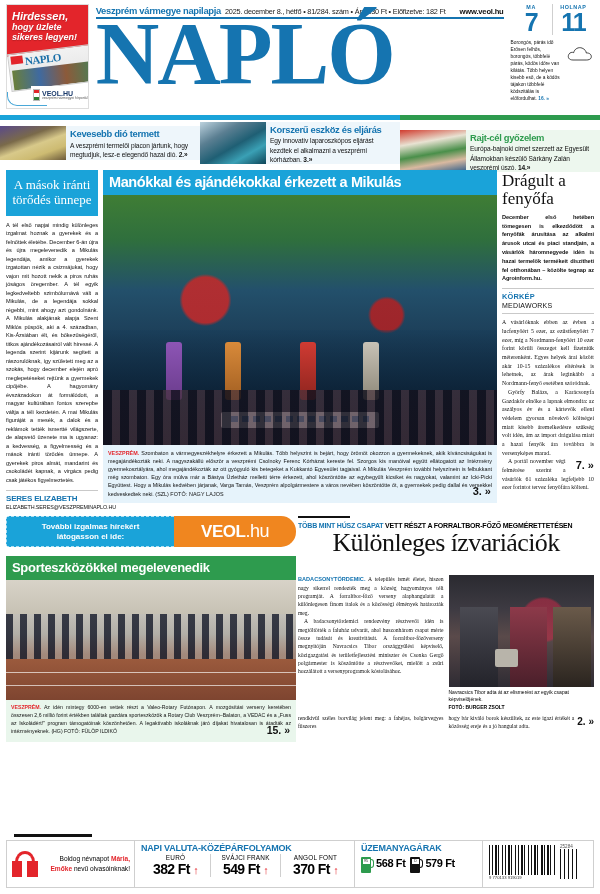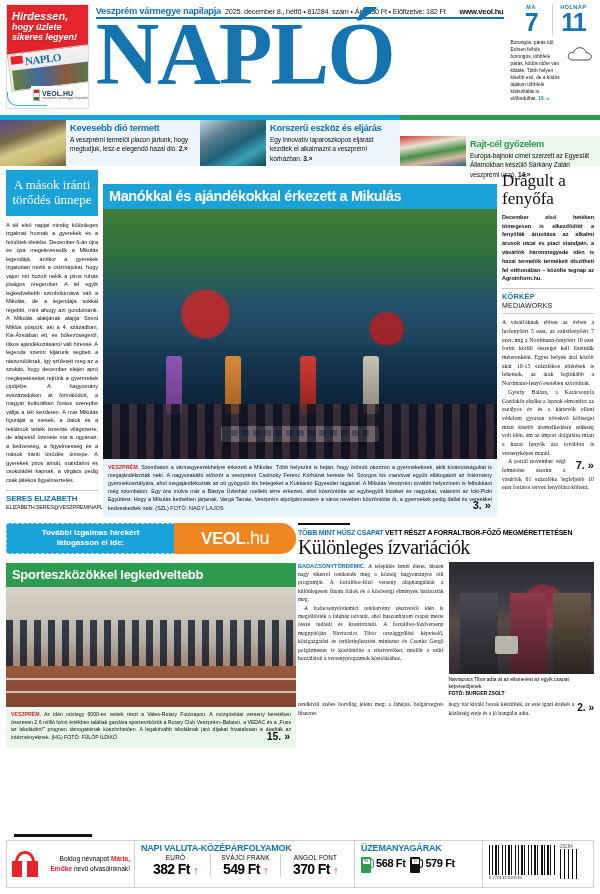--- a/index.html
+++ b/index.html
@@ -70,41 +70,41 @@
   .w-lbl { font-size:5.4px; font-weight:bold; color:#1574b0; letter-spacing:.6px; }
   .w-num { font-size:25px; font-weight:bold; color:#1574b0; line-height:1; letter-spacing:-1px;}
   .w-body { display:flex; gap:3px; margin-top:5px; }
   .w-text { font-size:4.8px; color:#111; line-height:1.45; flex:1; }
   .w-icon { width:28px; flex:none; padding-top:3px;}
   .w-more { color:#1574b0; font-weight:bold; }
 
   
   .teaser-top { height:5px; display:flex; }
   .teaser-top i { display:block; height:100%; }
-  .teasers { display:flex; height:46px; }
+  .teasers { display:flex; height:46px;align-items:center; }
   .teaser { display:flex; flex:1; padding:0; }
   .teaser .tph { width:66px; flex:none; }
   .teaser .tbd { flex:1; padding:3px 4px 0 4px; }
   .teaser h3 { font-size:9.4px; line-height:1.05; margin-bottom:2px; letter-spacing:-.3px;}
   .teaser p { font-size:6.6px; line-height:1.42; color:#111; letter-spacing:-.1px;}
   .pg { font-weight:bold; }
   .t1 h3, .t2 h3 { color:#1574b0; }
   .t3 h3 { color:#2e9b4e; }
   .t1, .t2 { background:#eef6fb; }
   .t3 { background:#edf7ee;margin-top:16px; }
 
   
   .ph-walnut { background:linear-gradient(160deg,#5a4a8a 0%,#7a6a4a 35%,#d8c98a 55%,#cdbb72 75%,#6b5a3a 100%); }
   .ph-surgery{ background:linear-gradient(150deg,#bcd2de 0%,#5b7f92 30%,#1f5f74 55%,#3aa0b5 75%,#0e4558 100%); }
   .ph-swim   { background:linear-gradient(170deg,#d13b2e 0%,#e8e2d2 30%,#4a8f4a 55%,#d9b9a0 75%,#2a5c8a 100%); }
 
   
   .main { display:flex; padding:0 6px; gap:5px; }
   .col-l { width:92px; flex:none; }
-  .col-c { flex:1;margin-top:14px; }
+  .col-c { flex:1; }
   .col-r { width:92px; flex:none; }
 
   .op-head {
     background:#1aa3d9; color:#fff; text-align:center;
     font-family:"Liberation Serif", serif; font-size:13px; line-height:1.18;
     padding:7px 4px 8px 4px; margin-top:4px;
   }
   .op-body { font-size:5.6px; line-height:1.52; text-align:justify; color:#111; padding-top:5px; letter-spacing:-.05px;}
   .op-rule { height:1px; background:#c9c9c9; margin:6px 0 3px;}
   .op-author { color:#1574b0; font-weight:bold; font-size:8px; letter-spacing:-.2px;}
@@ -178,21 +178,21 @@
   .sport-photo .legs { position:absolute; left:0; right:0; bottom:26%; height:46%;
      background:repeating-linear-gradient(90deg, rgba(30,35,50,.85) 0 7px, rgba(190,190,190,.45) 7px 14px);}
   .sport-cap { background:#e9f6ec; padding:4px 5px 6px 5px; position:relative;
      font-size:5.2px; line-height:1.52; text-align:justify; color:#111;}
   .sport-cap .loc { color:#e3252b; font-weight:bold;}
   .sport-cap .pgref { position:absolute; right:6px; bottom:3px; font-size:10.5px; font-weight:bold;}
 
   .topline { height:2px; background:#111; width:52px; margin-bottom:4px;}
   .wine-kicker { font-size:7px; font-weight:bold; letter-spacing:-.2px; margin-bottom:1px;}
   .wine-kicker .hl { color:#1574b0; }
-  .wine-title { font-family:"Liberation Serif", serif; font-size:20px; line-height:1; color:#111; letter-spacing:-.6px; margin-bottom:5px;}
+  .wine-title { font-family:"Liberation Serif", serif; font-size:26px; line-height:1; color:#111; letter-spacing:-.6px; margin-bottom:19px;text-align:center;}
   .wine-grid { display:flex; gap:5px; }
   .wine-col { flex:1; }
   .wine-txt { font-family:"Liberation Serif", serif; font-size:5.6px; line-height:1.5; text-align:justify; color:#111;}
   .wine-txt p { text-indent:6px; }
   .wine-txt p:first-child { text-indent:0; }
   .wine-txt .loc { font-family:"Liberation Sans",sans-serif; color:#1574b0; font-weight:bold; font-size:5.6px;}
   .wine-photo { height:112px; background:
       radial-gradient(circle at 65% 40%, rgba(200,40,70,.55) 0 18%, transparent 20%),
       linear-gradient(180deg,#2a2a30 0%,#3d3a42 30%,#5a4a4a 55%,#2e2b33 100%);
       position:relative; overflow:hidden;}
@@ -401,21 +401,21 @@
           <div>
             <div>További izgalmas hírekért</div>
             <div>látogasson el ide:</div>
           </div>
         </div>
         <div class="veol-orange">
           <div class="vo"><span>VEOL</span><small>.hu</small></div>
         </div>
       </div>
 
-      <div class="sport-head">Sporteszközökkel legkedveltebb</div>
+      <div class="sport-head">Sporteszközökkel megelevenedik</div>
       <div class="sport-photo">
         <div class="legs"></div>
         <div class="track">
           <div class="lane" style="top:30%"></div>
           <div class="lane" style="top:62%"></div>
         </div>
       </div>
       <div class="sport-cap">
         <span class="loc">VESZPRÉM.</span><span> Az idén mintegy 6000-en vettek részt a Valeo-Rotary Futónapon. A mozgósítási verseny keretében összesen 2,6 millió forint értékben találtak gazdára sporteszközök a Rotary Club Veszprém–Balaton, a VEDAC és a „Fuss az Iskoládért!" program támogatóinak köszönhetően. A legaktívabb iskoláknak járó díjakat hivatalosan is átadták az intézményeknek.</span>
         <span>(HG)</span>

